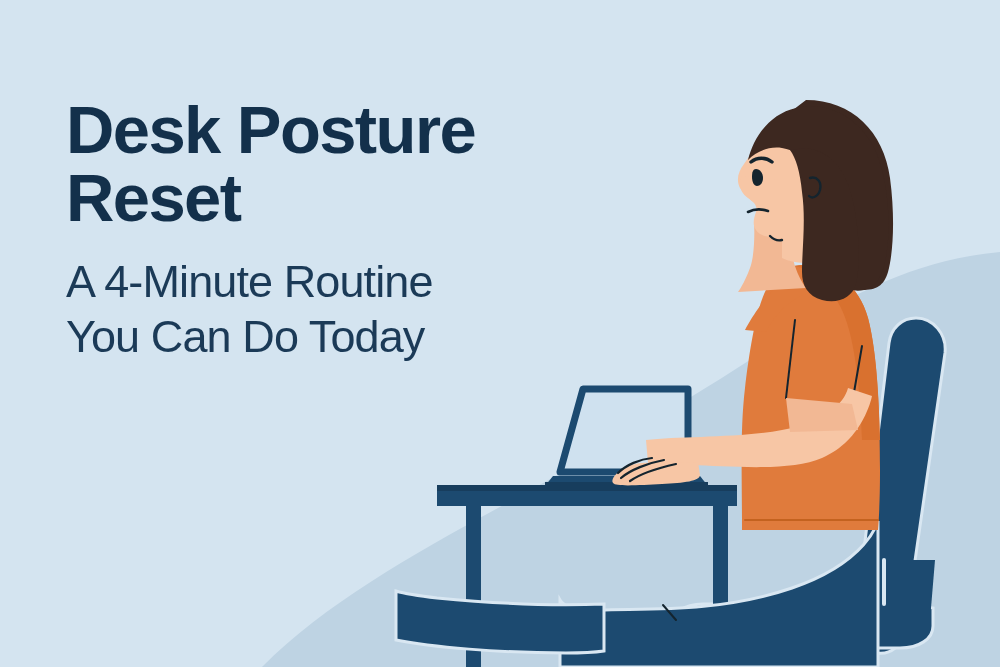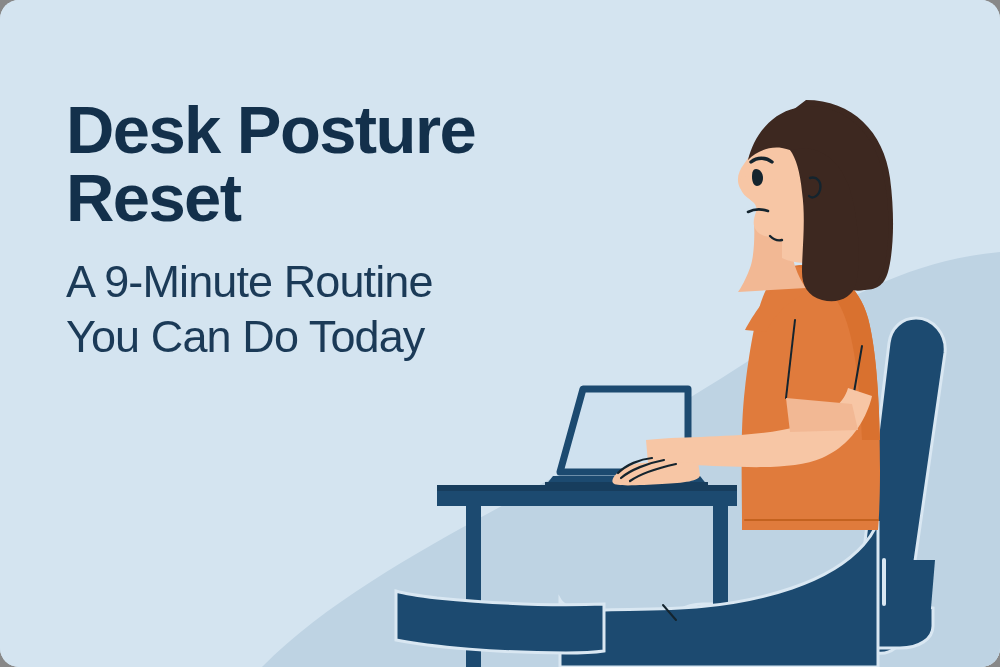--- a/index.html
+++ b/index.html
@@ -8,21 +8,20 @@
     padding: 0;
     background: #888;
   }
   #canvas {
     position: relative;
     width: 1000px;
     height: 667px;
     overflow: hidden;
     font-family: "Liberation Sans", sans-serif;
     background: #d4e4f0;
-    border-radius: 19px;
   }
   #artboard {
     position: absolute;
     inset: 0;
     width: 1000px;
     height: 667px;
     display: block;
   }
   .text-layer {
     position: absolute;
@@ -243,17 +242,17 @@
     <path fill="none" stroke="#14242e" stroke-width="2.4" stroke-linecap="round" d="M770,236 C 774,240 778,241 782,240"></path>
     <path fill="none" stroke="#14242e" stroke-width="2.4" stroke-linecap="round" d="M810,178 C 817,176 822,182 820,190 C 818,197 812,199 809,196"></path>
 
     <path fill="none" stroke="#d9e7f2" stroke-width="4" stroke-linecap="round" d="M884,560 L 884,604"></path>
 
   </svg>
 
   <div class="text-layer">
     <h1 class="headline">Desk Posture
 Reset</h1>
-    <p class="subhead">A 9-Minute Routine
+    <p class="subhead">A 4-Minute Routine
 You Can Do Today</p>
   </div>
 
 </div>
 
 </body></html>

